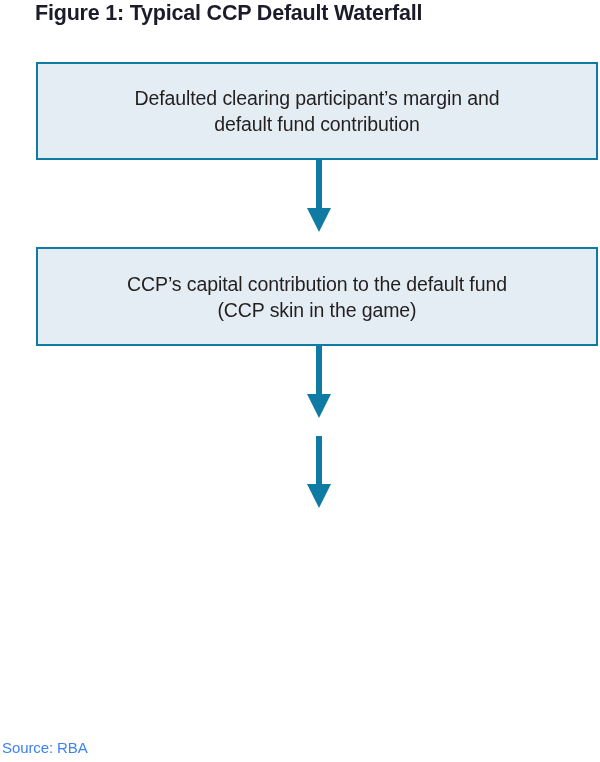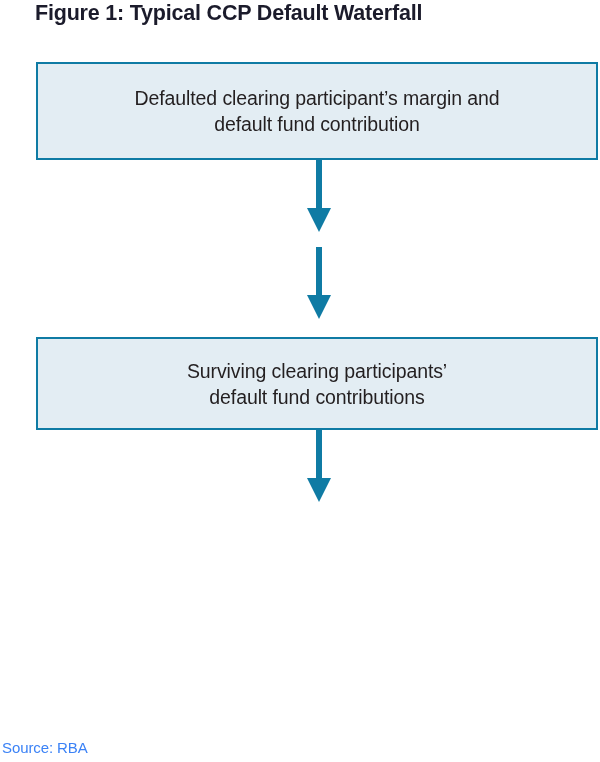--- a/index.html
+++ b/index.html
@@ -118,33 +118,33 @@
     </div>
 
     <div class="wf-arrow wf-arrow-1">
       <span>
         <svg width="30" height="74" viewBox="0 0 30 74" xmlns="http://www.w3.org/2000/svg">
           <path d="M12 0 H18 V48 H27 L15 72 L3 48 H12 Z" fill="#0f7ba4"></path>
         </svg>
       </span>
     </div>
 
+    <div class="wf-box wf-box-2">
+      <div class="wf-box-text">CCP’s capital contribution to the default fund
+(CCP skin in the game)</div>
+    </div>
 
     <div class="wf-arrow wf-arrow-2">
       <span>
         <svg width="30" height="74" viewBox="0 0 30 74" xmlns="http://www.w3.org/2000/svg">
           <path d="M12 0 H18 V48 H27 L15 72 L3 48 H12 Z" fill="#0f7ba4"></path>
         </svg>
       </span>
     </div>
 
-    <div class="wf-box wf-box-3">
-      <div class="wf-box-text">Surviving clearing participants’
-default fund contributions</div>
-    </div>
 
     <div class="wf-arrow wf-arrow-3">
       <span>
         <svg width="30" height="74" viewBox="0 0 30 74" xmlns="http://www.w3.org/2000/svg">
           <path d="M12 0 H18 V48 H27 L15 72 L3 48 H12 Z" fill="#0f7ba4"></path>
         </svg>
       </span>
     </div>
 
 

